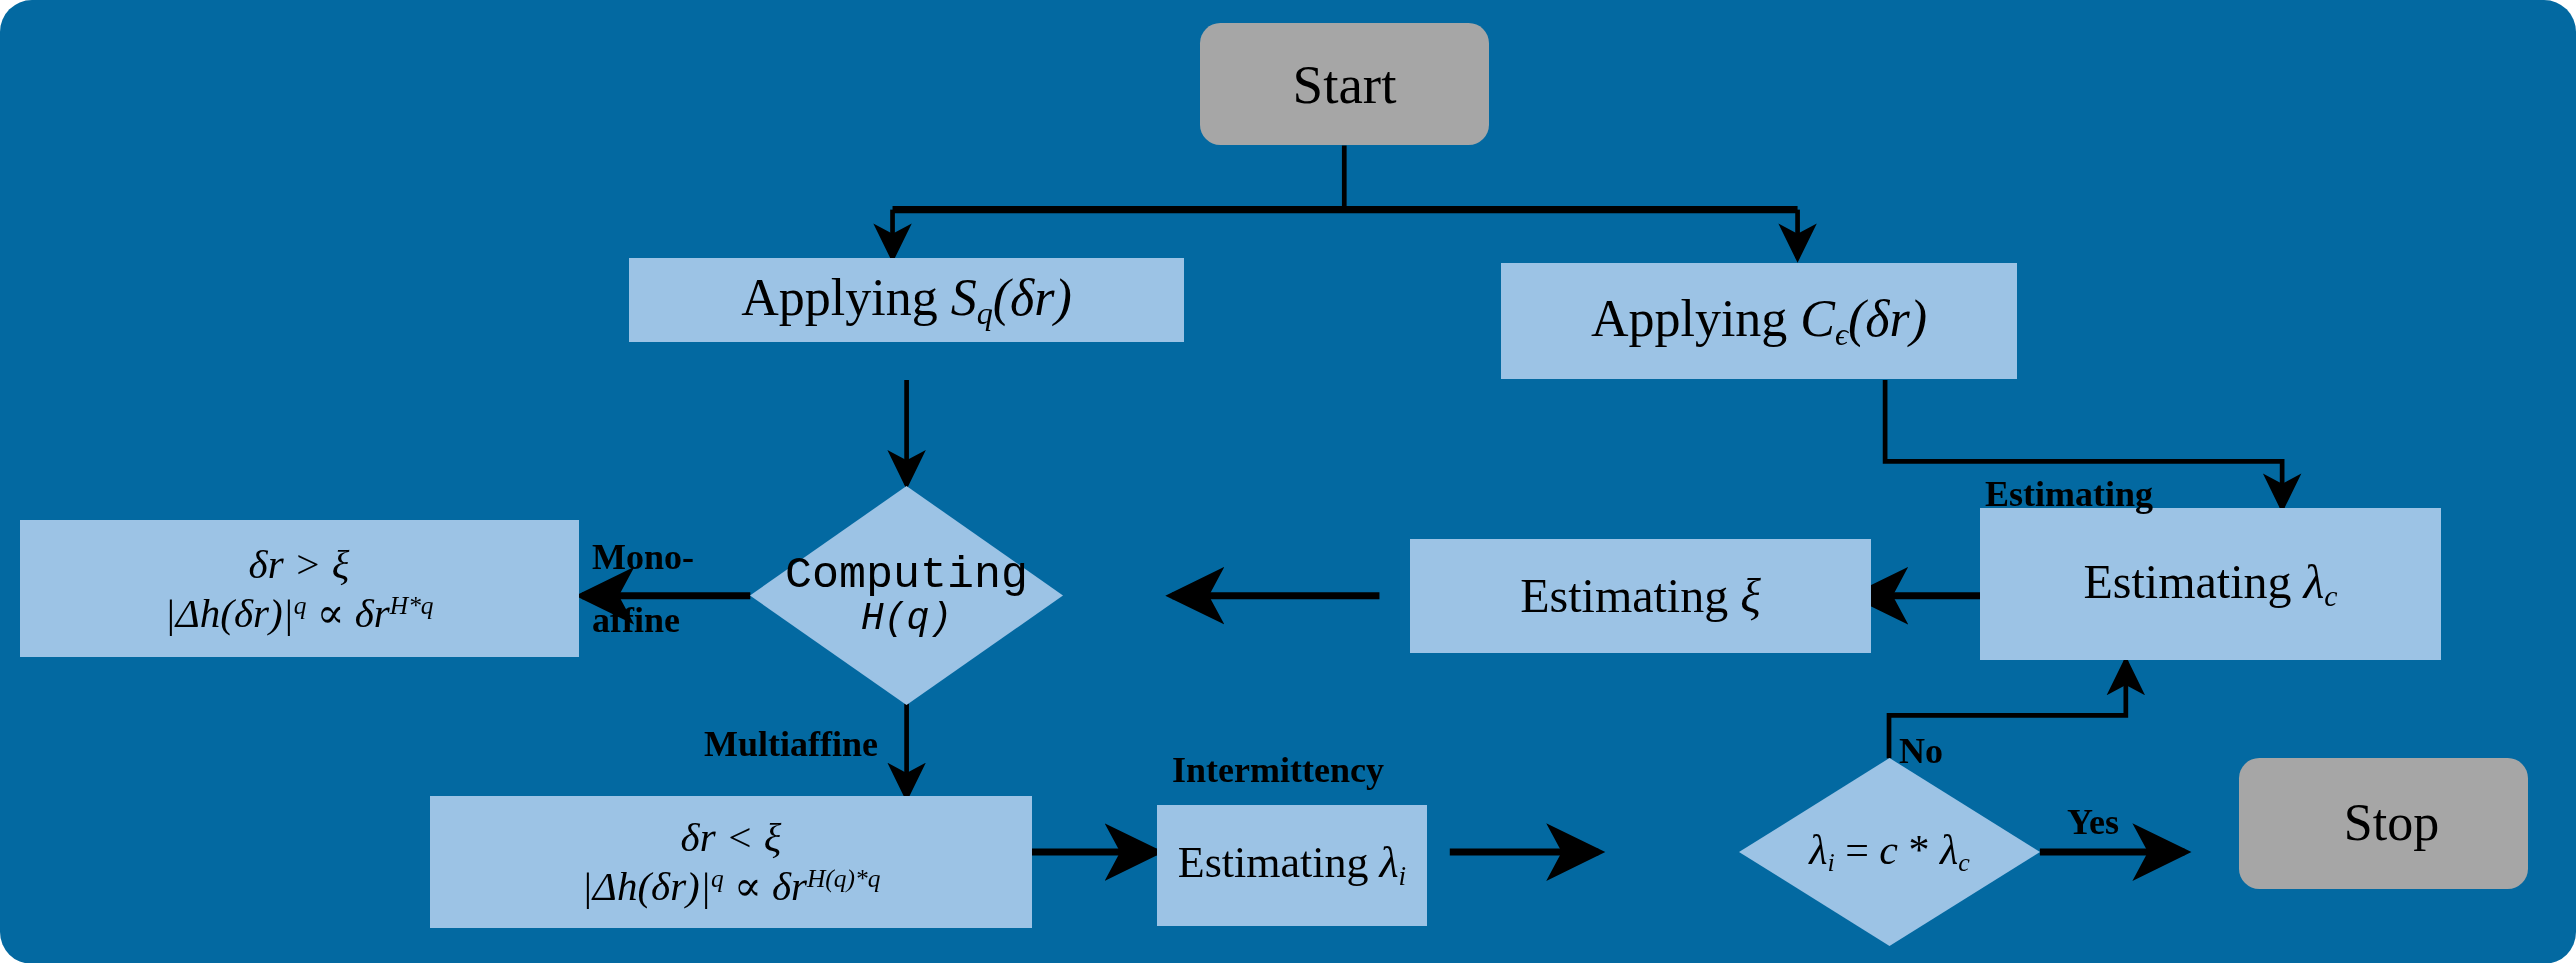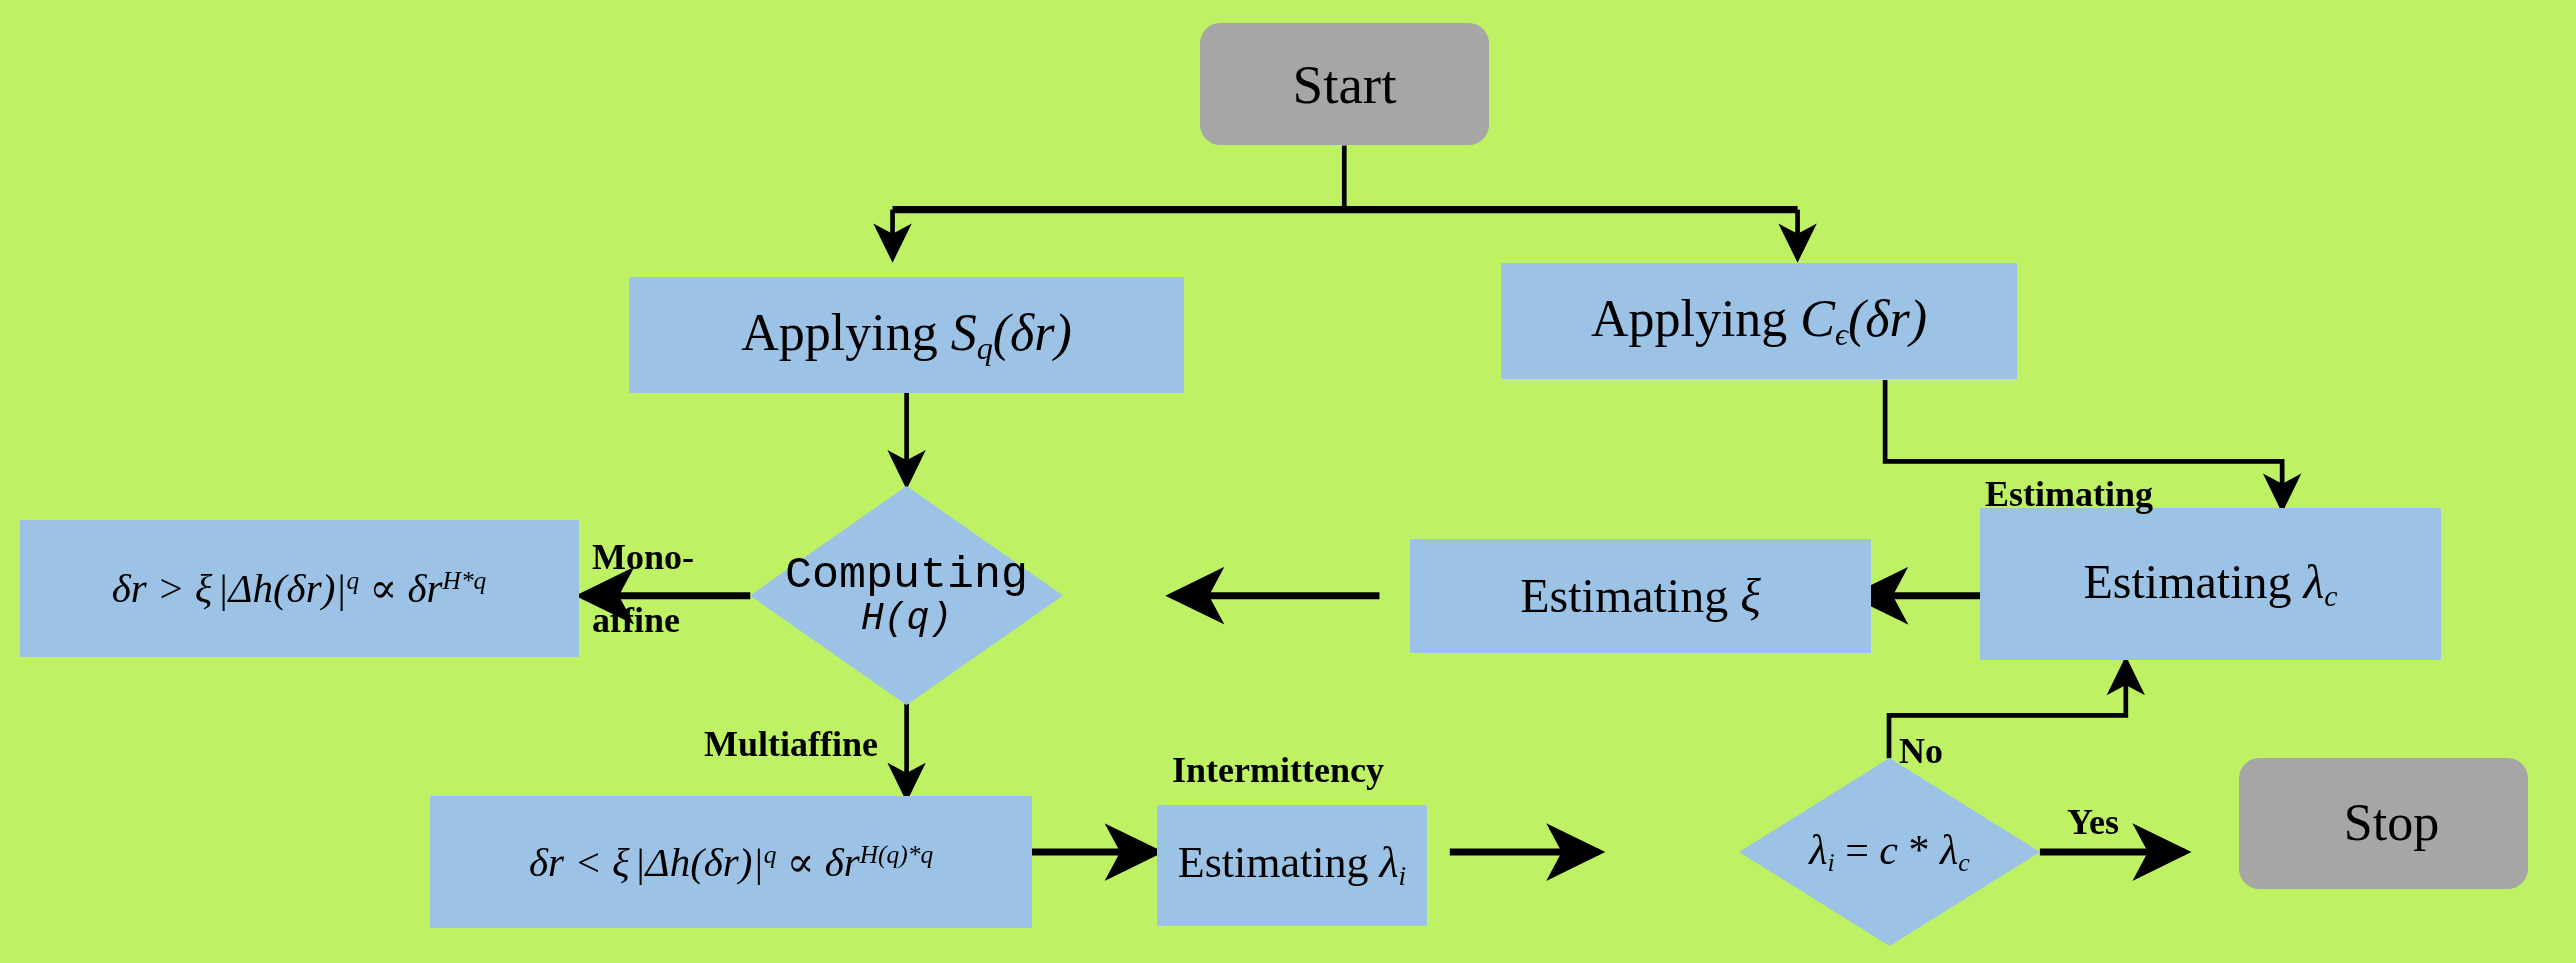--- a/index.html
+++ b/index.html
@@ -1,42 +1,43 @@
 <!DOCTYPE html>
 <html style="font-size:12.5px"><head>
 <meta charset="utf-8">
 <style>
   html,body{margin:0;padding:0;background:#ffffff;}
   #stage{
     position:relative;
     width:2576px;height:964px;
-    background:#bef264;
+    background:#0369a1;
     font-family:"Liberation Serif","DejaVu Serif",serif;
     overflow:hidden;
+    border-radius:32px;
   }
   svg#wires{position:absolute;left:0;top:0;width:2576px;height:964px;pointer-events:none;}
 
   .node{position:absolute;box-sizing:border-box;display:flex;align-items:center;justify-content:center;text-align:center;}
   .rect{background:#9CC3E5;}
   .terminal{background:#A6A6A6;border-radius:20.3px;}
   .node .txt{line-height:1.08;white-space:nowrap;color:#000;}
 
   .dia{position:absolute;}
   .dia .shape{position:absolute;inset:0;background:#9CC3E5;
      clip-path:polygon(50% 0%,100% 50%,50% 100%,0% 50%);}
   .dia .txt{position:absolute;inset:0;display:flex;flex-direction:column;
      align-items:center;justify-content:center;text-align:center;color:#000;line-height:1.05;}
 
   .edgelabel{position:absolute;font-weight:bold;color:#000;white-space:nowrap;
      font-family:"Liberation Serif","DejaVu Serif",serif;}
 
   i.it{font-style:italic;}
   .sub{font-size:0.62em;vertical-align:-0.28em;font-style:italic;}
   .sup{font-size:0.62em;vertical-align:0.52em;font-style:italic;}
-  .f2{display:flex;align-items:center;justify-content:center;gap:4.7px;}
+  .f2{display:flex;flex-direction:column;align-items:center;justify-content:center;gap:4.7px;}
 </style>
 </head>
 <body>
 
 <div id="stage">
 
   <svg id="wires" viewBox="0 0 3296 1233" xmlns="http://www.w3.org/2000/svg">
     <defs>
       <marker id="ah" markerWidth="9" markerHeight="9" refX="7.4" refY="4.5" orient="auto" markerUnits="strokeWidth">
         <path d="M0,0.4 L8.4,4.5 L0,8.6 L2.2,4.5 Z" fill="#000"></path>
@@ -68,21 +69,21 @@
       <path d="M2610,1090 L2795,1090" marker-end="url(#ah)" stroke-width="9"></path>
 
       <path d="M2417,970 L2417,915 L2720,915 L2720,845" marker-end="url(#ah)"></path>
     </g>
   </svg>
 
   <div class="node terminal" style="left:1200px;top:23.4px;width:289px;height:122px;">
     <span class="txt" style="font-size:55px;">Start</span>
   </div>
 
-  <div class="node rect" style="left:629px;top:277px;width:555px;height:116px;">
+  <div class="node rect" style="left:629px;top:258px;width:555px;height:84px;">
     <span class="txt" style="font-size:52px;"><span>Applying </span><i class="it">S</i><span class="sub">q</span><i class="it">(δr)</i></span>
   </div>
 
   <div class="node rect" style="left:1501px;top:263px;width:516px;height:116px;">
     <span class="txt" style="font-size:52px;"><span>Applying </span><i class="it">C</i><span class="sub">ϵ</span><i class="it">(δr)</i></span>
   </div>
 
   <div class="dia" style="left:750px;top:486px;width:313px;height:219px;font-family:Liberation Mono, monospace;">
     <div class="shape"></div>
     <div class="txt">

